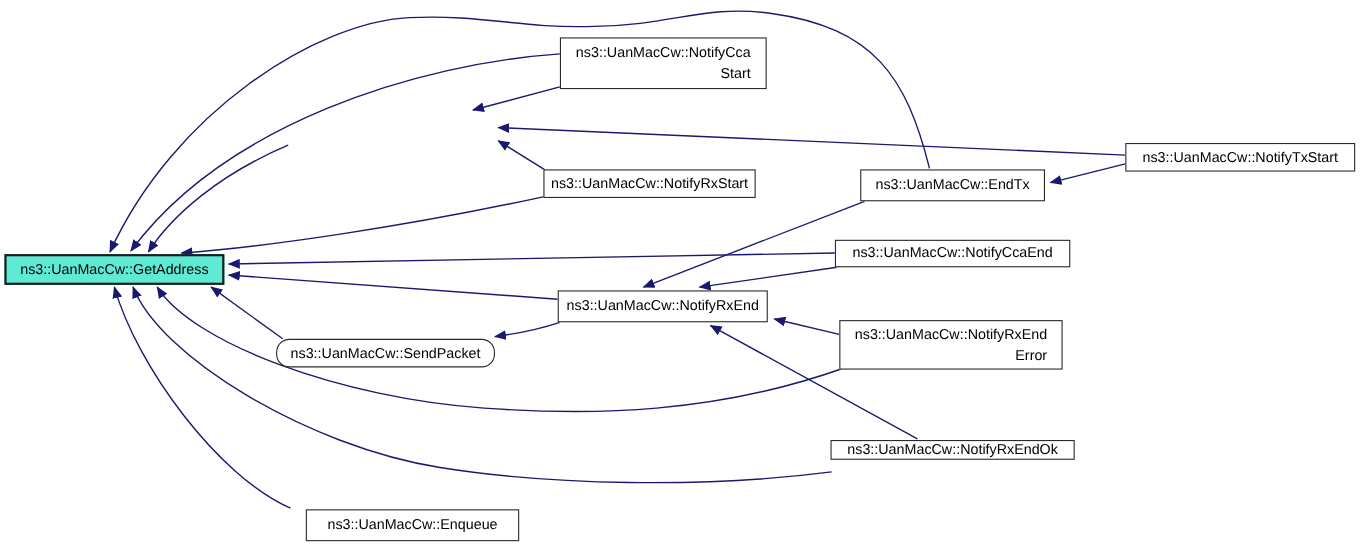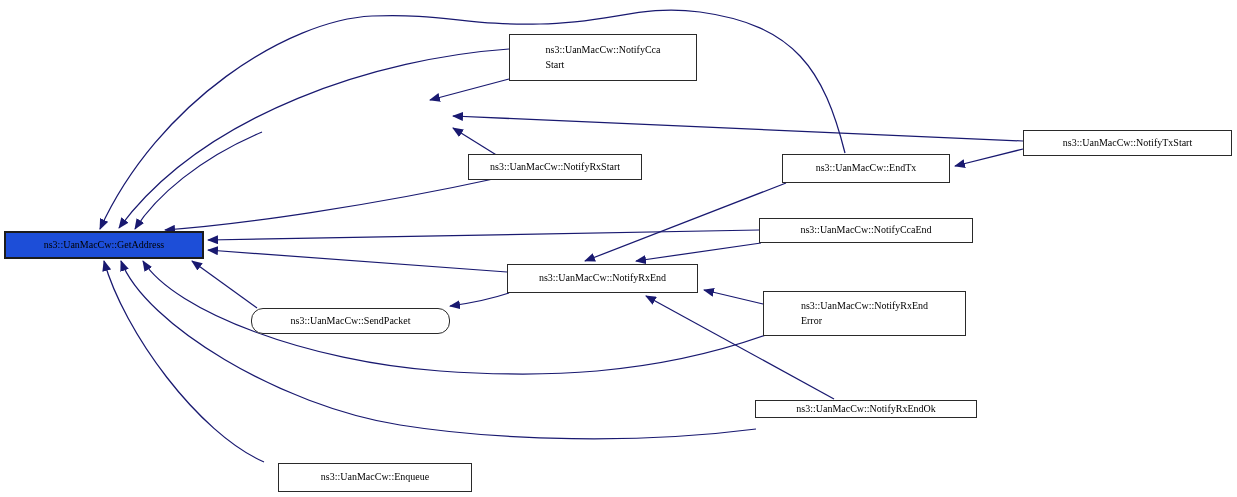--- a/index.html
+++ b/index.html
@@ -8,33 +8,32 @@
     width:1237px;height:497px;
     background:#ffffff;
     font-family:"Liberation Sans", sans-serif;
     overflow:hidden;
   }
   #edges{position:absolute;left:0;top:0;width:1237px;height:497px;}
   .node{
     position:absolute;
     box-sizing:border-box;
     display:flex;align-items:center;justify-content:center;
-    text-align:left;
+    text-align:right;
     background:#ffffff;
     border:1.5px solid #2a2a2a;
     color:#000000;
-    font-size:10px;
+    font-size:13px;
     line-height:1.45;
     white-space:pre-line;
     cursor:pointer;
     z-index:2;
-    font-family:Liberation Serif, serif;
   }
   .node.root{
-    background:#1d4ed8;
+    background:#5eead4;
     border:2px solid #1c1c1c;
     cursor:default;
   }
 </style>
 </head>
 <body>
 
 <div id="canvas">
 
   <svg id="edges" viewBox="0 0 1237 497" xmlns="http://www.w3.org/2000/svg">
@@ -65,21 +64,21 @@
       <path d="M 509 293 C 488 300, 472 303, 450 306" marker-end="url(#arrow)"></path>
     </g>
   </svg>
 
   <div class="node root" style="left:4px;top:231px;width:200px;height:28px;">ns3::UanMacCw::GetAddress</div>
 
   <div class="node" style="left:509px;top:34px;width:188px;height:47px;">ns3::UanMacCw::NotifyCca
 Start</div>
 
 
-  <div class="node" style="left:468px;top:154px;width:174px;height:26px;">ns3::UanMacCw::NotifyRxStart</div>
+  <div class="node" style="left:494px;top:154px;width:193px;height:26px;">ns3::UanMacCw::NotifyRxStart</div>
 
   <div class="node" style="left:782px;top:154px;width:168px;height:29px;">ns3::UanMacCw::EndTx</div>
 
   <div class="node" style="left:1023px;top:130px;width:209px;height:26px;">ns3::UanMacCw::NotifyTxStart</div>
 
   <div class="node" style="left:759px;top:218px;width:214px;height:25px;">ns3::UanMacCw::NotifyCcaEnd</div>
 
   <div class="node" style="left:507px;top:264px;width:191px;height:29px;">ns3::UanMacCw::NotifyRxEnd</div>
 
   <div class="node" style="left:763px;top:291px;width:203px;height:45px;">ns3::UanMacCw::NotifyRxEnd

